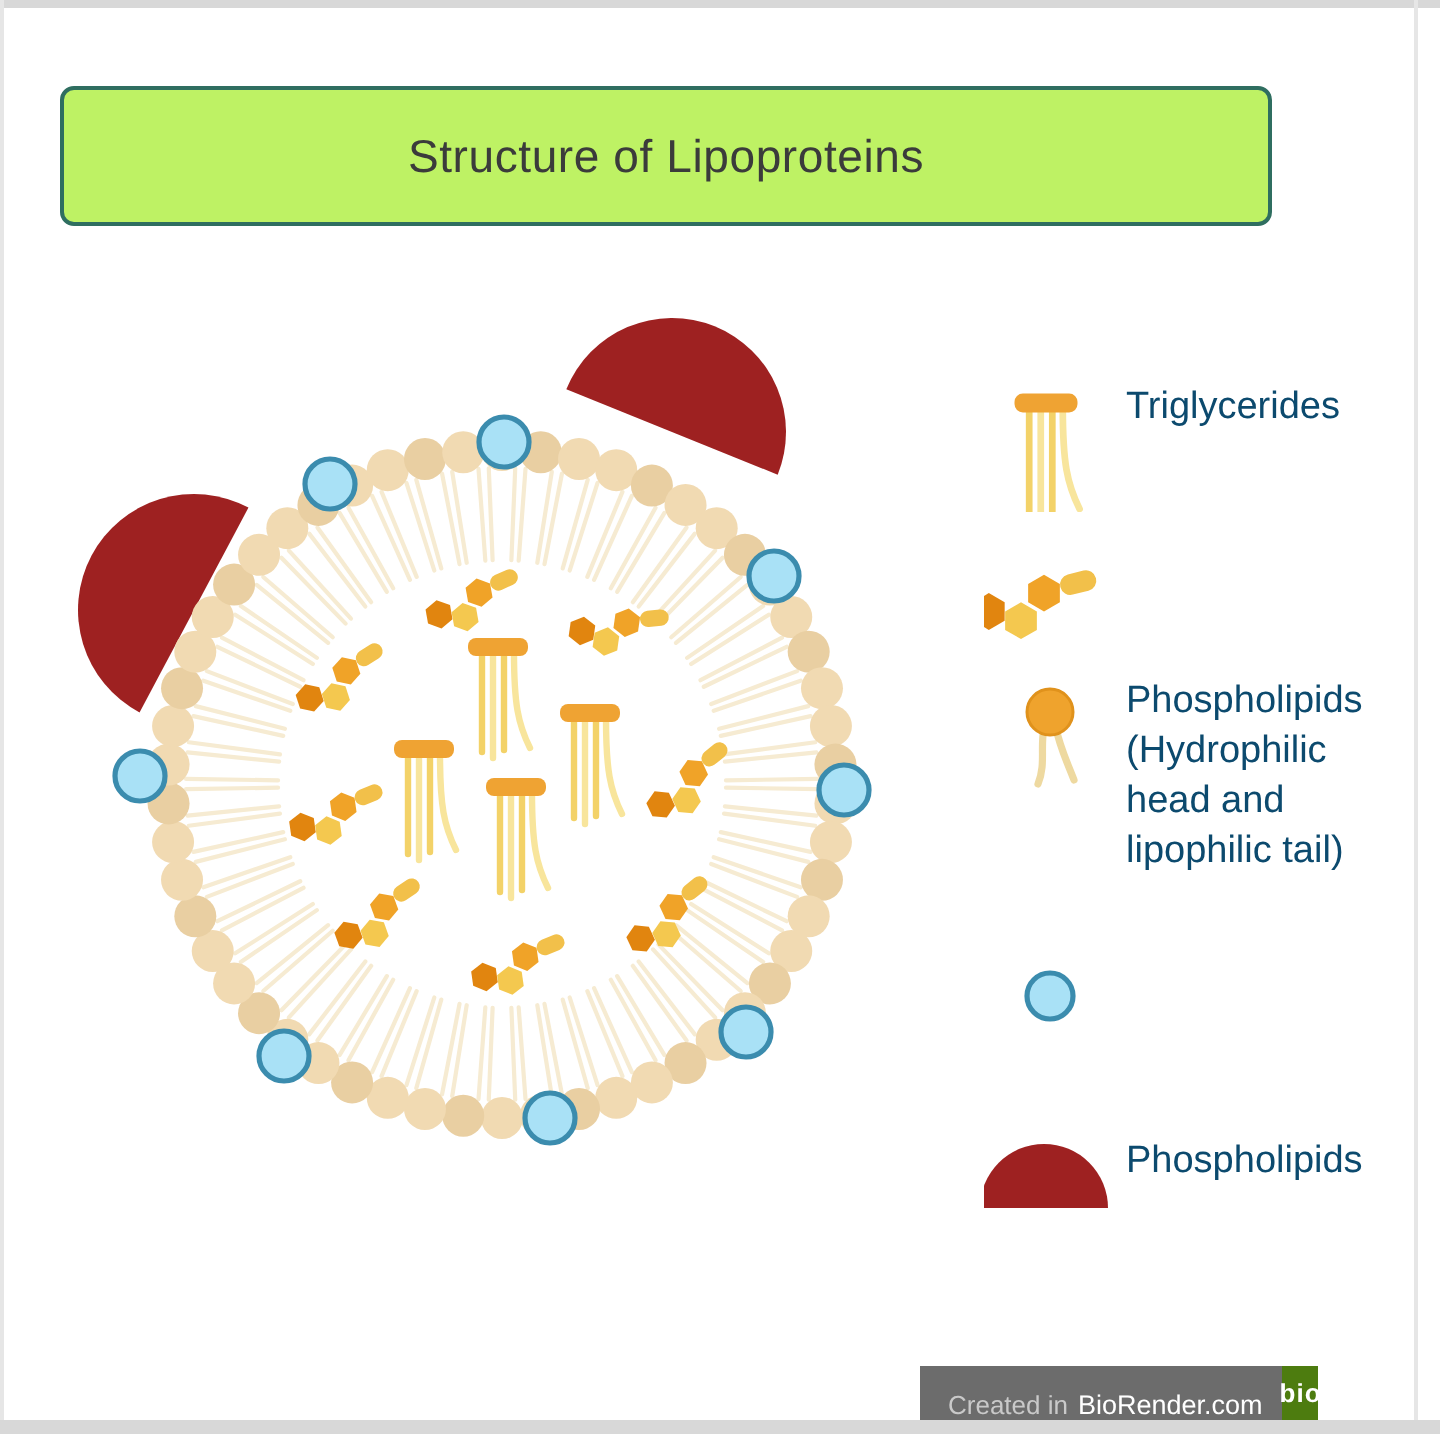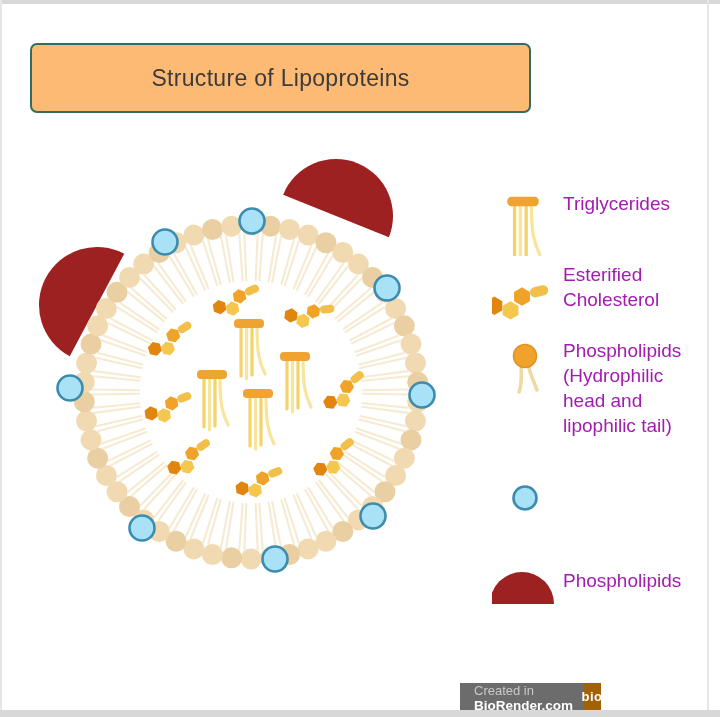--- a/index.html
+++ b/index.html
@@ -6,54 +6,53 @@
   body{
     width:720px;height:717px;position:relative;background:#ffffff;
     font-family:"Liberation Sans", sans-serif;overflow:hidden;
   }
   .frame-top{position:absolute;left:0;top:0;width:720px;height:4px;background:#d8d8d8;}
   .frame-bottom{position:absolute;left:0;bottom:0;width:720px;height:7px;background:#d8d8d8;}
   .frame-left{position:absolute;left:0;top:0;width:2px;height:717px;background:#e6e6e6;}
   .frame-right{position:absolute;right:11px;top:0;width:2px;height:717px;background:#e6e6e6;}
 
   .title-box{
-    position:absolute;left:30px;top:43px;width:501px;height:70px;
-    background:#fdba74;border:2px solid #2f6e60;border-radius:7px;
+    position:absolute;left:30px;top:43px;width:606px;height:70px;
+    background:#bef264;border:2px solid #2f6e60;border-radius:7px;
     display:flex;align-items:center;justify-content:center;box-sizing:border-box;
   }
   .title-box span{font-size:23px;color:#3b3b3b;letter-spacing:.3px;}
 
   #diagram-svg{position:absolute;left:0;top:0;}
 
   .legend{position:absolute;left:492px;top:0;width:218px;}
   .legend-row{position:absolute;display:flex;gap:9px;width:218px;}
   .legend-icon{width:62px;flex:0 0 62px;display:flex;justify-content:center;}
   .legend-label{
-    flex:1;font-size:19px;line-height:25px;color:#a21caf;padding-top:0;
+    flex:1;font-size:19px;line-height:25px;color:#0c4a6e;padding-top:0;
   }
   #row-triglycerides{top:188px;}
   #row-esterified{top:262px;}
   #row-phospholipids{top:338px;}
   #row-free{top:478px;}
   #row-apo{top:556px;}
   #row-triglycerides .legend-label{padding-top:3px;}
   #row-apo .legend-label{padding-top:12px;}
 
   .footer{
     position:absolute;left:460px;top:683px;height:27px;display:flex;align-items:stretch;
   }
   .footer-bar{
-    background:#6c6c6c;display:flex;align-items:flex-start;padding:0 10px 0 14px;
+    background:#6c6c6c;display:flex;align-items:flex-end;padding:0 10px 0 14px;
     white-space:nowrap;
-    flex-direction:column;
   }
   .footer-bar .created{color:#c9c9c9;font-size:13px;margin-right:5px;}
-  .footer-bar .brand{color:#ffffff;font-size:13.5px;font-weight:bold;}
+  .footer-bar .brand{color:#ffffff;font-size:13.5px;font-weight:normal;}
   .footer-logo{
-    width:18px;background:#a16207;color:#ffffff;font-size:13px;font-weight:bold;
+    width:18px;background:#4d7c0f;color:#ffffff;font-size:13px;font-weight:bold;
     display:flex;align-items:center;justify-content:center;letter-spacing:.5px;
   }
 </style>
 </head>
 <body>
 
 <div class="frame-top"></div>
 <div class="frame-left"></div>
 <div class="frame-right"></div>
 <div class="frame-bottom"></div>
@@ -334,21 +333,20 @@
     <div class="legend-icon">
       <svg id="icon-ec" width="62" height="62" viewBox="0 0 62 62">
           <g transform="translate(30 38) rotate(0) scale(1.15)">
             <polygon points="-24.0,-3.0 -17.1,1.0 -17.1,9.0 -24.0,13.0 -30.9,9.0 -30.9,1.0" fill="#e1850f"></polygon>
             <polygon points="-10.0,1.0 -3.1,5.0 -3.1,13.0 -10.0,17.0 -16.9,13.0 -16.9,5.0" fill="#f4c84f"></polygon>
             <polygon points="0.0,-11.0 6.9,-7.0 6.9,1.0 0.0,5.0 -6.9,1.0 -6.9,-7.0" fill="#f0a328"></polygon>
             <rect x="6" y="-10" width="16" height="9" rx="4.5" fill="#f2c04a" transform="rotate(-14 6 -10)"></rect>
           </g>
         </svg>
     </div>
-    <div class="legend-label">Esterified Cholesterol</div>
   </div>
   <div class="legend-row" id="row-phospholipids">
     <div class="legend-icon">
       <svg id="icon-pl" width="62" height="92" viewBox="0 0 62 92">
           <g transform="translate(33 18) scale(1)">
             <path d="M -3,8 C -5,18 -2,26 -6,36" fill="none" stroke="#eed9a0" stroke-width="3.6" stroke-linecap="round"></path>
             <path d="M 3,8 C 5,18 9,26 12,34" fill="none" stroke="#eed9a0" stroke-width="3.6" stroke-linecap="round"></path>
             <circle cx="0" cy="0" r="11.5" fill="#efa32d" stroke="#e0921c" stroke-width="1.5"></circle>
           </g>
         </svg>

